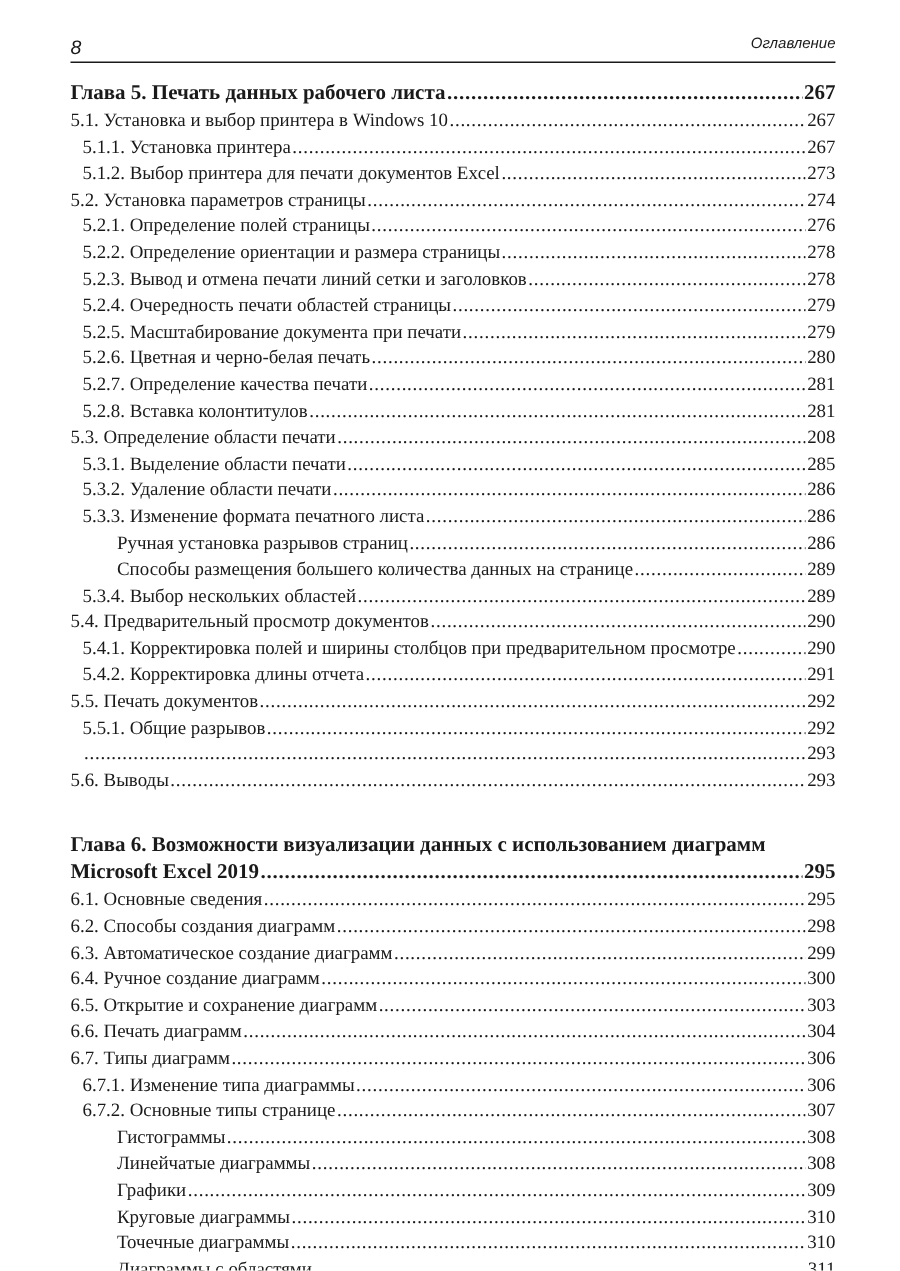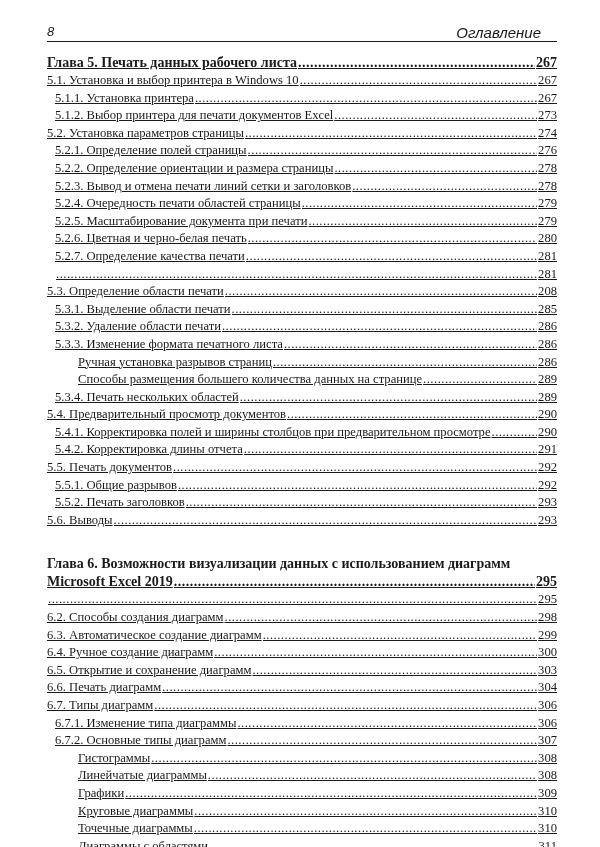--- a/index.html
+++ b/index.html
@@ -1,21 +1,21 @@
 <!DOCTYPE html>
 <html><head>
 <meta charset="utf-8">
 <style>
   html, body { margin: 0; padding: 0; background: #ffffff; }
   body { width: 600px; height: 847px; position: relative; overflow: hidden; color: #1a1a1a; }
   .header { position: absolute; left: 47px; top: 24px; width: 510px; height: 17px; border-bottom: 1.3px solid #1a1a1a; }
   .header .pnum { position: absolute; left: 0; top: 0; font-family: "Liberation Sans", sans-serif; font-style: italic; font-size: 13px; }
-  .header .ptitle { position: absolute; right: 16px; top: 0; font-family: "Liberation Sans", sans-serif; font-style: italic; font-size: 15px; }
+  .header .ptitle { position: absolute; right: 0; top: 0; font-family: "Liberation Sans", sans-serif; font-style: italic; font-size: 10px; }
   .toc { position: absolute; left: 47px; top: 54px; width: 510px; font-family: "Liberation Serif", serif; }
-  .row { display: flex; align-items: baseline; height: 17.6px; font-size: 12.6px; line-height: 17.6px; white-space: nowrap; overflow: hidden; text-decoration: underline; }
+  .row { display: flex; align-items: baseline; height: 17.6px; font-size: 12.6px; line-height: 17.6px; white-space: nowrap; overflow: hidden; }
   .row .label { flex: 0 0 auto; }
   .row .dots { flex: 1 1 auto; overflow: hidden; margin: 0 1px; letter-spacing: 0.5px; }
   .row .dots::before { content: "................................................................................................................................................................................................................................................"; }
   .row .page { flex: 0 0 auto; }
   .row.l1 { padding-left: 0; }
   .row.l2 { padding-left: 8px; }
   .row.l3 { padding-left: 31px; justify-content: flex-end; }
   .chapter { font-weight: bold; font-size: 14px; height: 18px; line-height: 18px; }
   .chapter-line1 { font-weight: bold; font-size: 14px; height: 18px; line-height: 18px; white-space: nowrap; margin-top: 16px; }
   .gap { height: 10px; }
@@ -84,20 +84,21 @@
         <span class="label">5.2.6. Цветная и черно-белая печать</span>
         <span class="dots"></span>
         <span class="page">280</span>
       </div>
       <div class="row l2">
         <span class="label">5.2.7. Определение качества печати</span>
         <span class="dots"></span>
         <span class="page">281</span>
       </div>
       <div class="row l2">
+        <span class="label">5.2.8. Вставка колонтитулов</span>
         <span class="dots"></span>
         <span class="page">281</span>
       </div>
       <div class="row l1">
         <span class="label">5.3. Определение области печати</span>
         <span class="dots"></span>
         <span class="page">208</span>
       </div>
       <div class="row l2">
         <span class="label">5.3.1. Выделение области печати</span>
@@ -118,21 +119,21 @@
         <span class="label">Ручная установка разрывов страниц</span>
         <span class="dots"></span>
         <span class="page">286</span>
       </div>
       <div class="row l3">
         <span class="label">Способы размещения большего количества данных на странице</span>
         <span class="dots"></span>
         <span class="page">289</span>
       </div>
       <div class="row l2">
-        <span class="label">5.3.4. Печать нескольких областей</span>
+        <span class="label">5.3.4. Выбор нескольких областей</span>
         <span class="dots"></span>
         <span class="page">289</span>
       </div>
       <div class="row l1">
         <span class="label">5.4. Предварительный просмотр документов</span>
         <span class="dots"></span>
         <span class="page">290</span>
       </div>
       <div class="row l2">
         <span class="label">5.4.1. Корректировка полей и ширины столбцов при предварительном просмотре</span>
@@ -148,41 +149,41 @@
         <span class="label">5.5. Печать документов</span>
         <span class="dots"></span>
         <span class="page">292</span>
       </div>
       <div class="row l2">
         <span class="label">5.5.1. Общие разрывов</span>
         <span class="dots"></span>
         <span class="page">292</span>
       </div>
       <div class="row l2">
-        <span class="label">5.5.2. Печать заголовков</span>
         <span class="dots"></span>
         <span class="page">293</span>
       </div>
       <div class="row l1">
         <span class="label">5.6. Выводы</span>
         <span class="dots"></span>
         <span class="page">293</span>
       </div>
     </div>
 
   <div class="gap"></div>
 
   <div class="chapter-line1">Глава 6. Возможности визуализации данных с использованием диаграмм</div>
   <div class="row chapter">
     <span class="label">Microsoft Excel 2019</span>
     <span class="dots"></span>
     <span class="page">295</span>
   </div>
   <div id="ch6-list">
       <div class="row l1">
+        <span class="label">6.1. Основные сведения</span>
         <span class="dots"></span>
         <span class="page">295</span>
       </div>
       <div class="row l1">
         <span class="label">6.2. Способы создания диаграмм</span>
         <span class="dots"></span>
         <span class="page">298</span>
       </div>
       <div class="row l1">
         <span class="label">6.3. Автоматическое создание диаграмм</span>
@@ -208,21 +209,21 @@
         <span class="label">6.7. Типы диаграмм</span>
         <span class="dots"></span>
         <span class="page">306</span>
       </div>
       <div class="row l2">
         <span class="label">6.7.1. Изменение типа диаграммы</span>
         <span class="dots"></span>
         <span class="page">306</span>
       </div>
       <div class="row l2">
-        <span class="label">6.7.2. Основные типы диаграмм</span>
+        <span class="label">6.7.2. Основные типы странице</span>
         <span class="dots"></span>
         <span class="page">307</span>
       </div>
       <div class="row l3">
         <span class="label">Гистограммы</span>
         <span class="dots"></span>
         <span class="page">308</span>
       </div>
       <div class="row l3">
         <span class="label">Линейчатые диаграммы</span>

